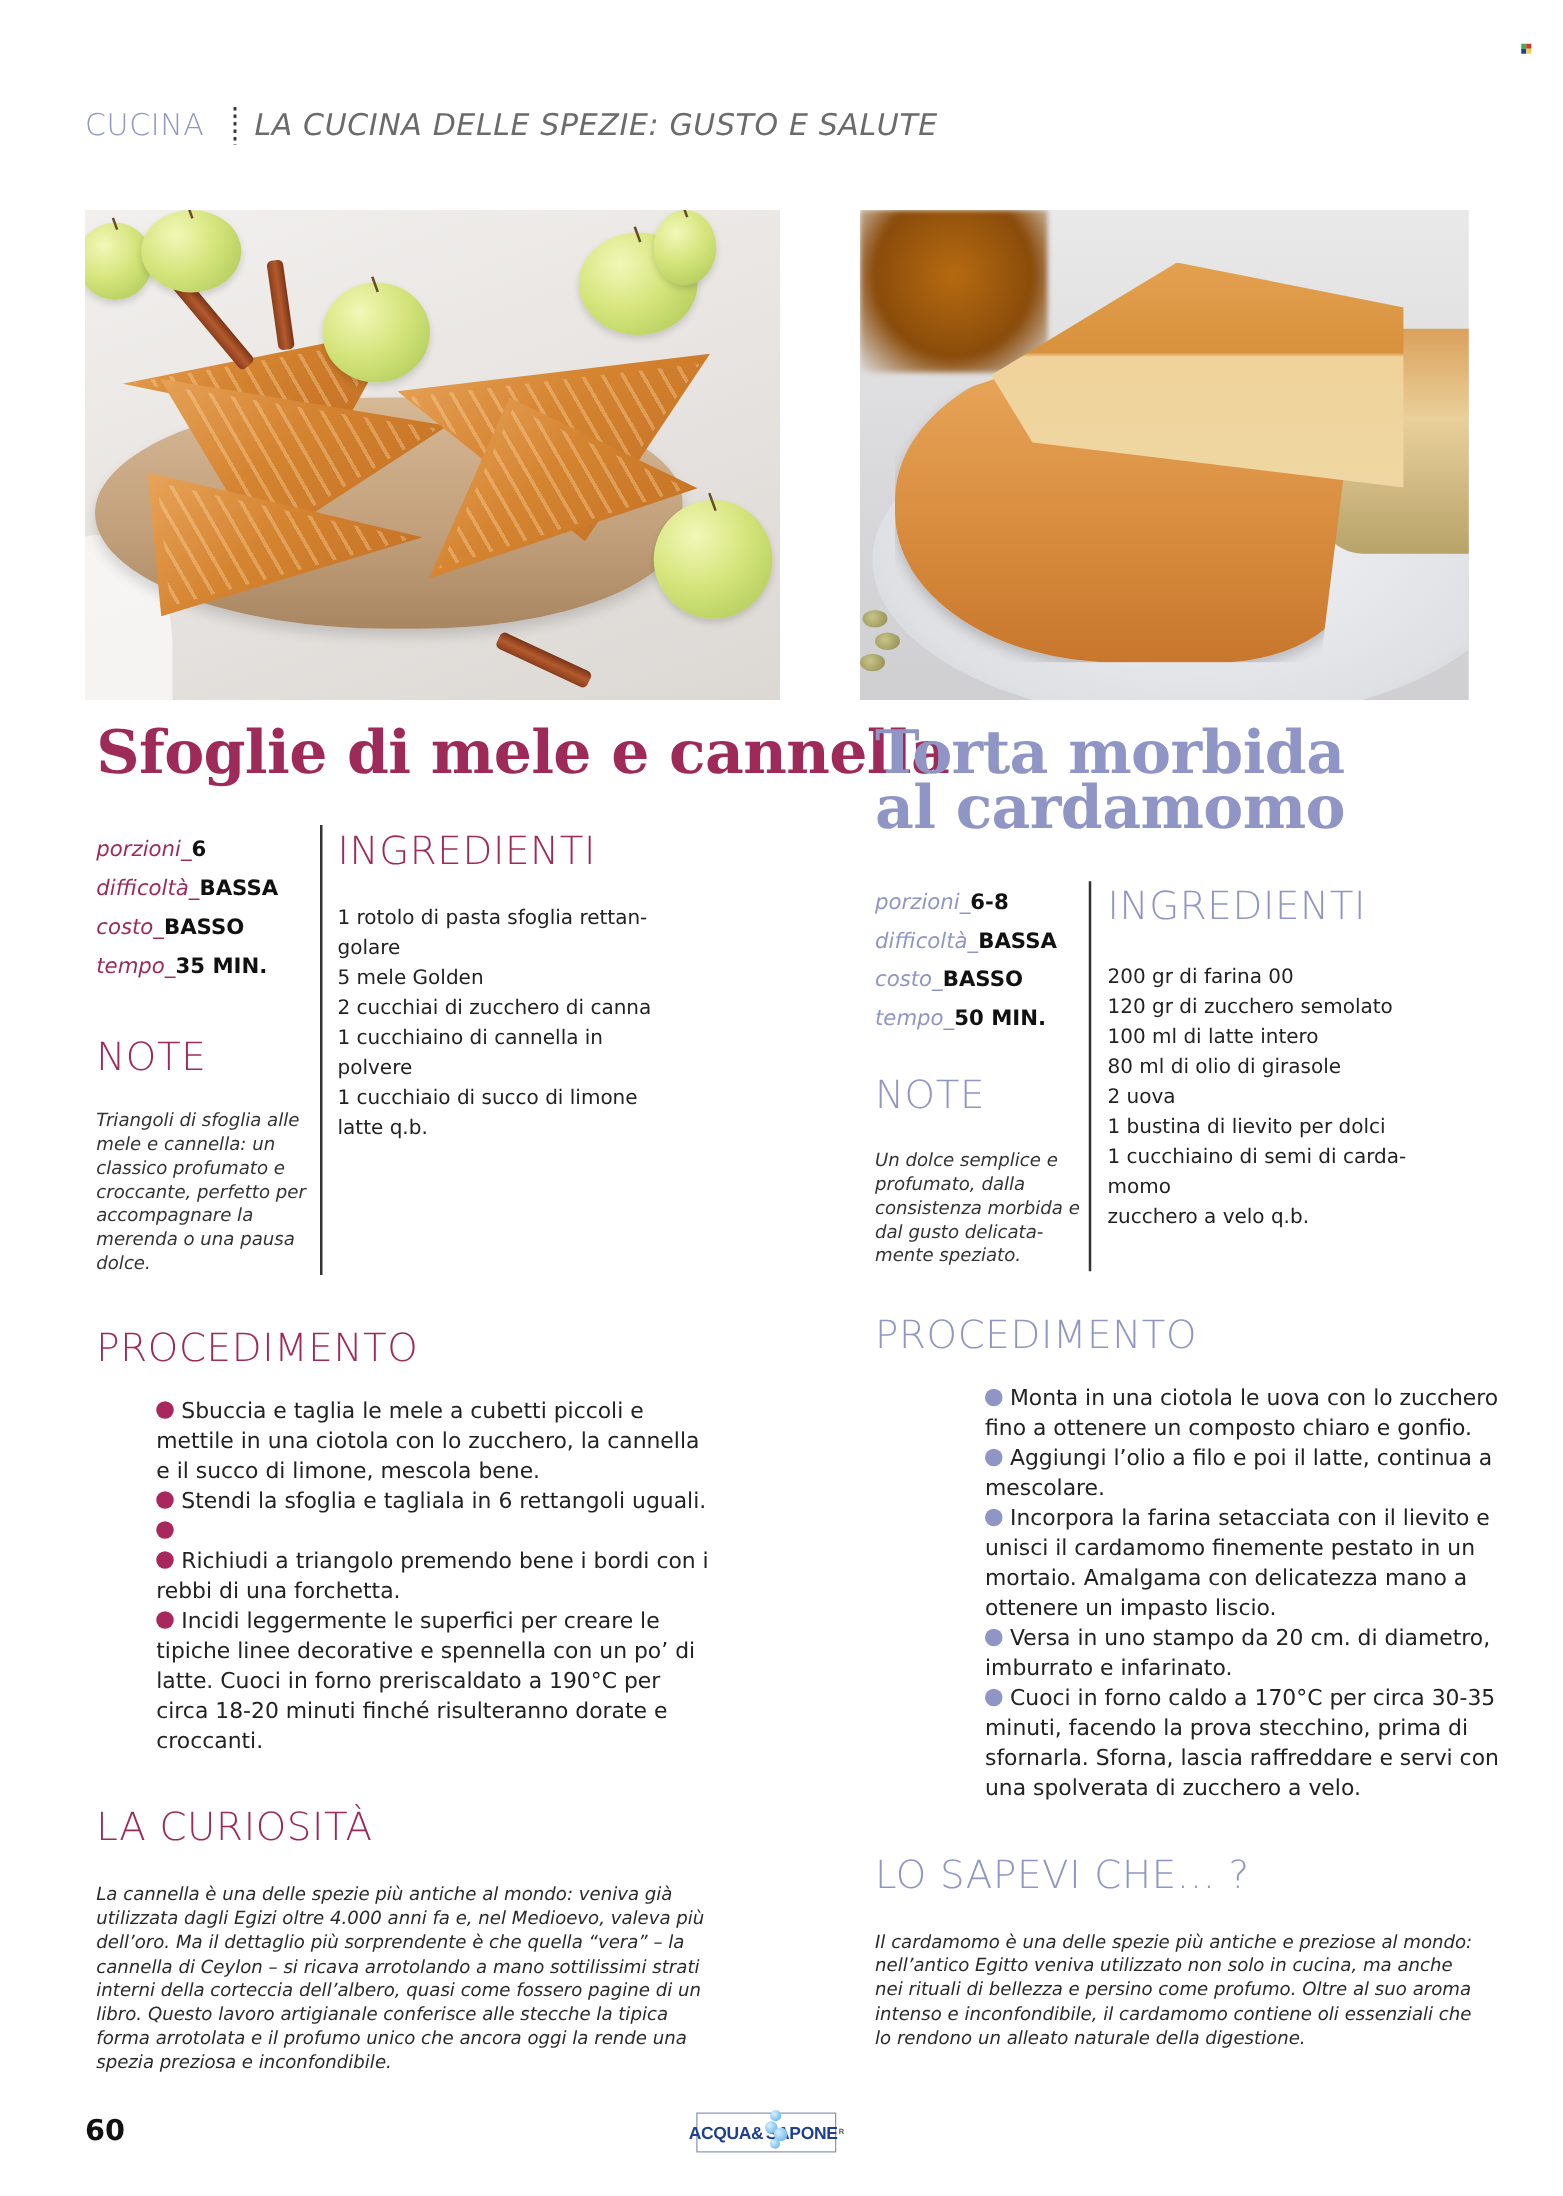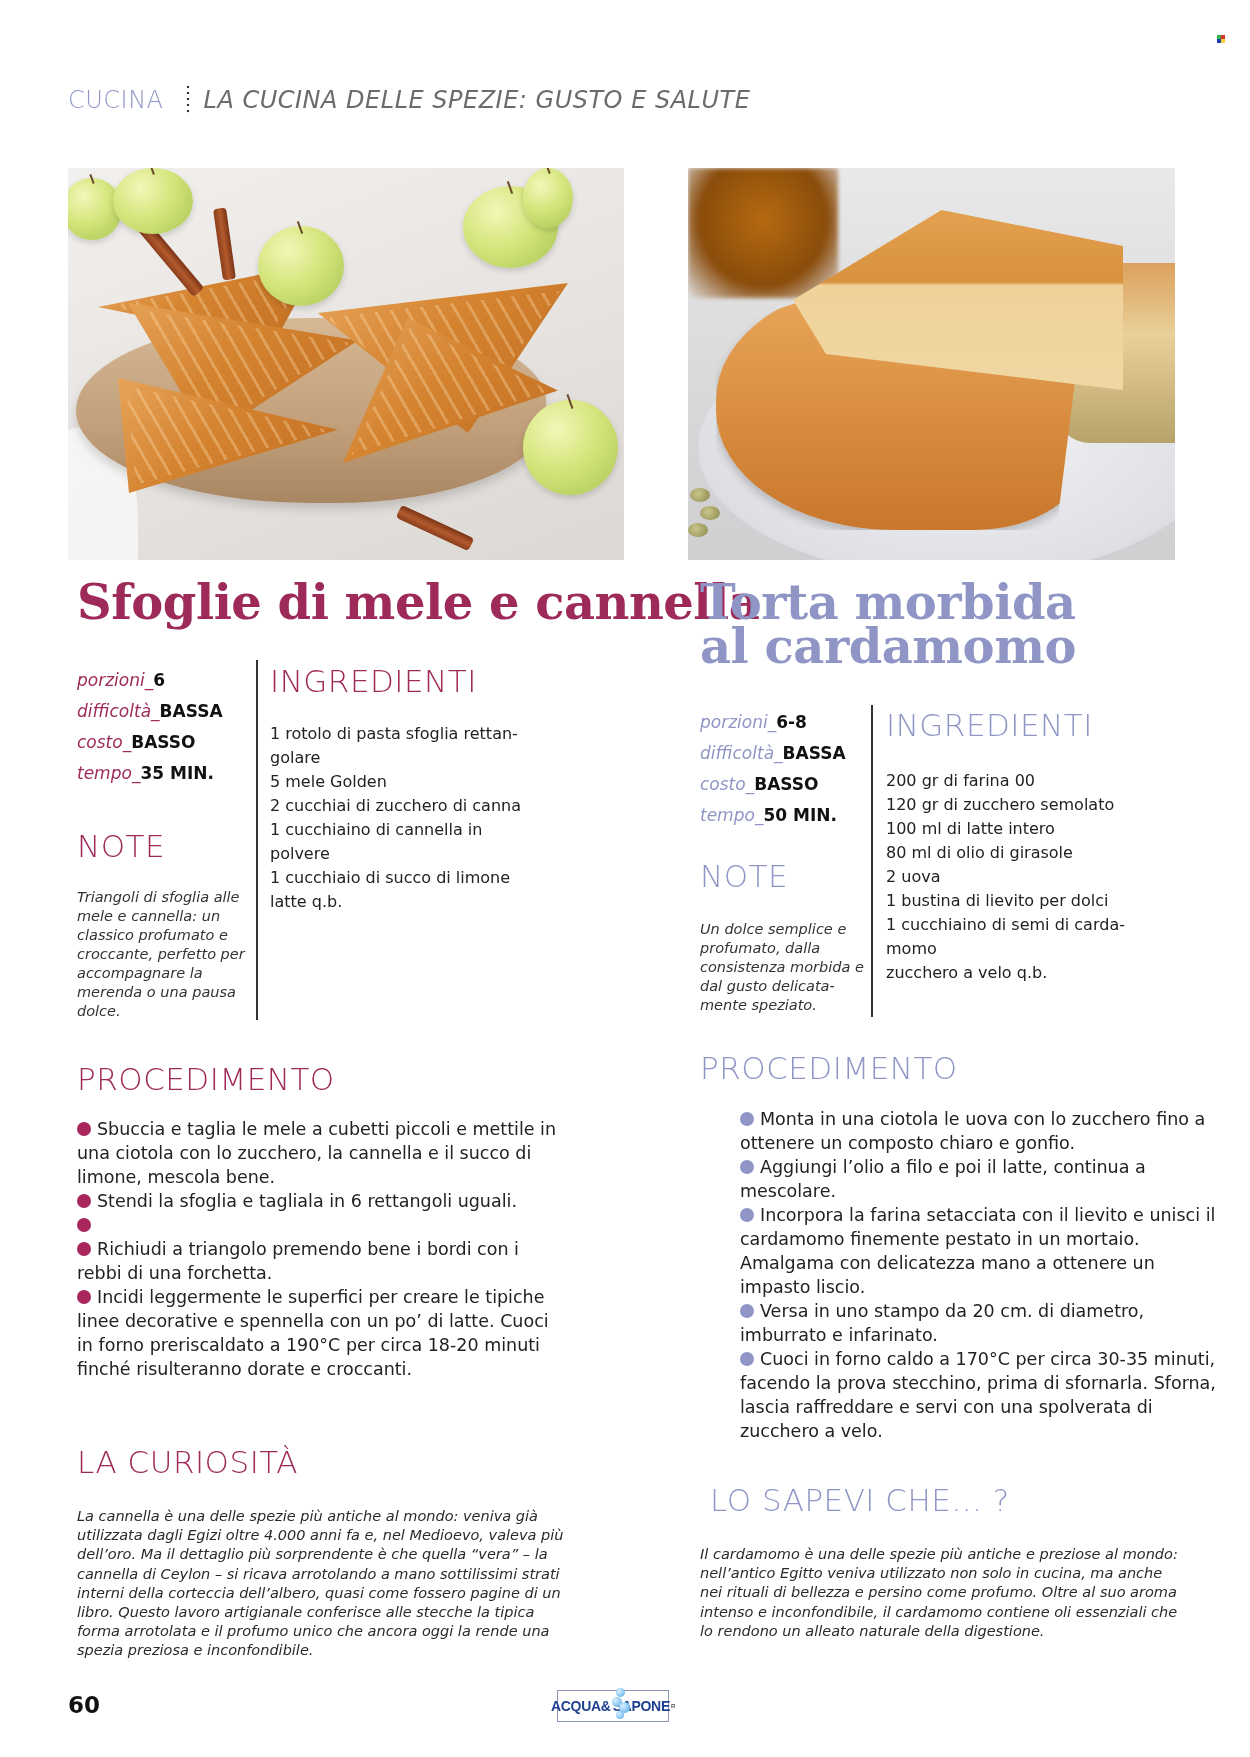--- a/index.html
+++ b/index.html
@@ -65,21 +65,21 @@
 
   .h2 { position: absolute; font-size: 31px; font-weight: 300; letter-spacing: 0.5px; line-height: 36px; }
   .pink { color: #9e2a5a; } .blue { color: #8f96c6; }
 
   .notes { position: absolute; font-size: 14.5px; line-height: 19px; font-style: italic; color: #333; font-weight: 300; }
   .vline { position: absolute; width: 2px; background: #333; }
 
   .ingredients { position: absolute; font-size: 16px; line-height: 24px; color: #222; list-style: none; }
 
   .steps { position: absolute; font-size: 17.5px; line-height: 24px; color: #222; }
-  .steps .step { display: block; }
+  .steps .step { display: block; margin-left: 48px; }
   .bullet { display: inline-block; width: 14px; height: 14px; border-radius: 50%; margin-right: 6px; vertical-align: -1px; }
   .bullet.pink { background: #a8285e; } .bullet.blue { background: #8f96c6; }
 
   .curiosity { position: absolute; font-size: 14.5px; line-height: 19.2px; font-style: italic; color: #2a2a2a; font-weight: 300; }
 
   .page-number { position: absolute; left: 68px; top: 1692px; font-size: 23px; font-weight: bold; color: #111; }
   .logo { position: absolute; left: 557px; top: 1690px; width: 112px; height: 32px; border: 1.5px solid #8d98b8; background: #fff; display: flex; align-items: center; justify-content: center; font-family: "Liberation Sans", sans-serif; font-weight: bold; font-size: 14px; color: #1f3f8f; letter-spacing: -0.3px; }
   .logo .bubbles { position: relative; display: inline-block; width: 18px; height: 24px; margin: 0 1px; }
   .logo .bubbles i { position: absolute; border-radius: 50%; background: radial-gradient(circle at 35% 35%, #d8f0ff, #4fa8e8); }
   .logo .bubbles i:nth-child(1) { left: 4px; top: -6px; width: 9px; height: 9px; }
@@ -200,21 +200,21 @@
 
 <div class="h2 blue" style="left:700px; top:1050px;">PROCEDIMENTO</div>
 <div class="steps" style="left:740px; top:1107px; width:480px;">
   <span class="step"><span class="bullet blue"></span><span>Monta in una ciotola le uova con lo zucchero fino a ottenere un composto chiaro e gonfio.</span></span>
   <span class="step"><span class="bullet blue"></span><span>Aggiungi l’olio a filo e poi il latte, continua a mescolare.</span></span>
   <span class="step"><span class="bullet blue"></span><span>Incorpora la farina setacciata con il lievito e unisci il cardamomo finemente pestato in un mortaio. Amalgama con delicatezza mano a ottenere un impasto liscio.</span></span>
   <span class="step"><span class="bullet blue"></span><span>Versa in uno stampo da 20 cm. di diametro, imburrato e infarinato.</span></span>
   <span class="step"><span class="bullet blue"></span><span>Cuoci in forno caldo a 170°C per circa 30-35 minuti, facendo la prova stecchino, prima di sfornarla. Sforna, lascia raffreddare e servi con una spolverata di zucchero a velo.</span></span>
 </div>
 
-<div class="h2 blue" style="left:700px; top:1482px;margin-left:10px;">LO SAPEVI CHE... ?</div>
+<div class="h2 blue" style="left:700px; top:1482px;">LO SAPEVI CHE... ?</div>
 <p class="curiosity" style="left:700px; top:1545px; width:480px;">Il cardamomo è una delle spezie più antiche e preziose al mondo: nell’antico Egitto veniva utilizzato non solo in cucina, ma anche nei rituali di bellezza e persino come profumo. Oltre al suo aroma intenso e inconfondibile, il cardamomo contiene oli essenziali che lo rendono un alleato naturale della digestione.</p>
 
 <div class="page-number">60</div>
 <div class="logo">
   <span>ACQUA&amp;</span>
   <span class="bubbles">
       <i></i>
       <i></i>
       <i></i>
       <i></i>

